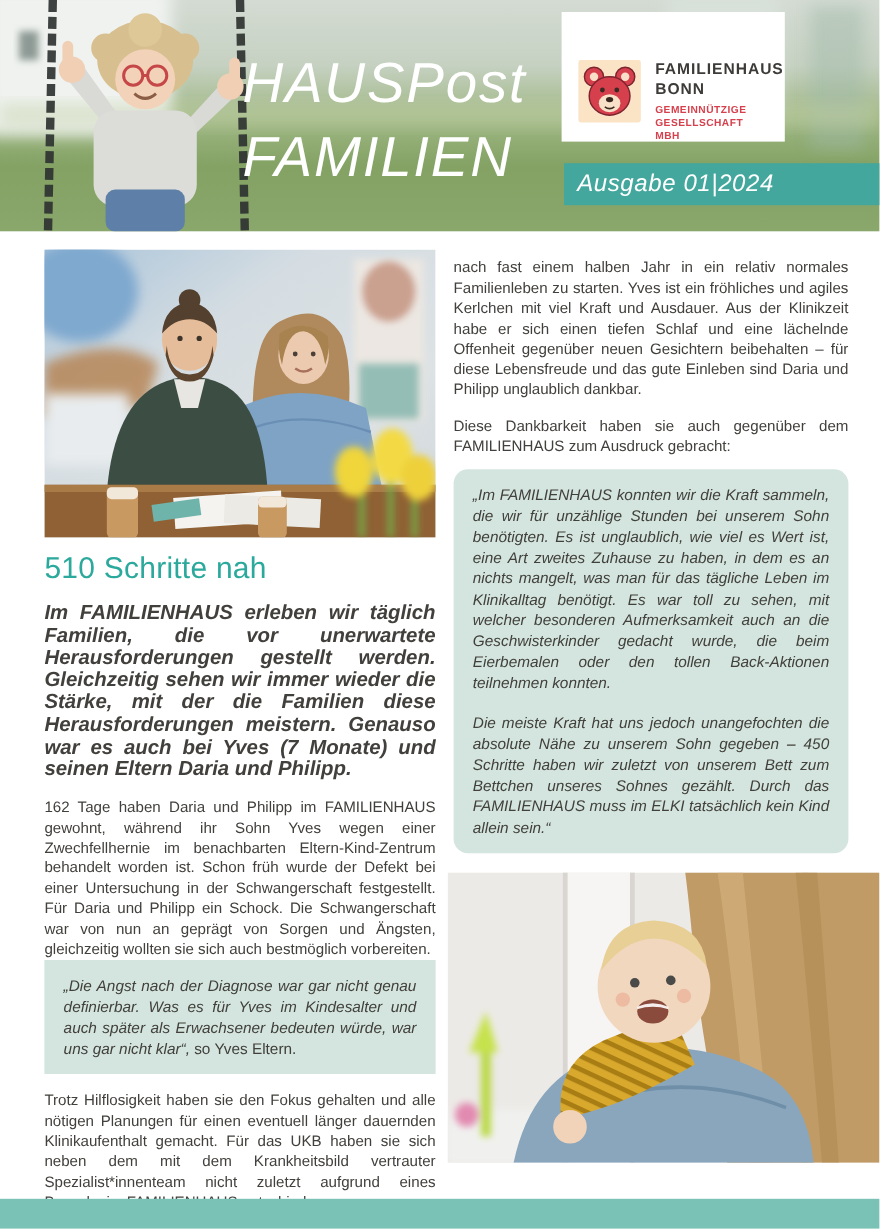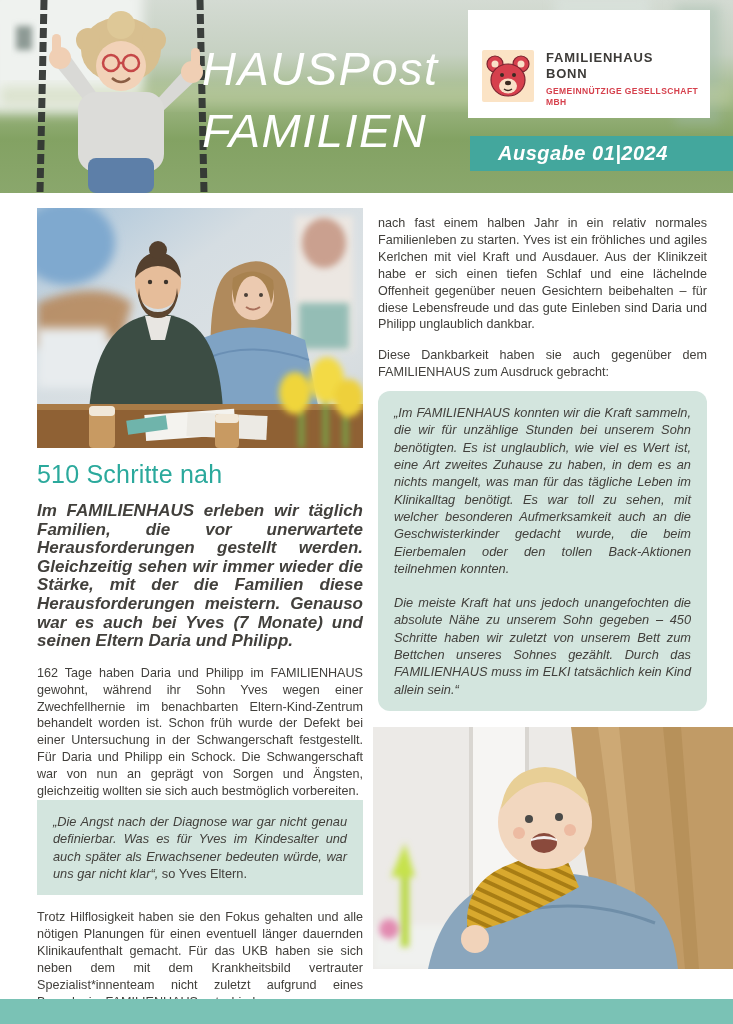--- a/index.html
+++ b/index.html
@@ -6,29 +6,29 @@
   body{
     width:733px;height:1024px;position:relative;background:#ffffff;overflow:hidden;
     font-family:"Liberation Sans",sans-serif;color:#42403c;
   }
   .header{position:absolute;left:0;top:0;width:733px;height:193px;overflow:hidden;}
   .header svg{display:block;}
   .masthead-title{
     position:absolute;left:202px;top:38px;color:#ffffff;font-style:italic;
     font-size:47px;line-height:62px;letter-spacing:1.5px;white-space:nowrap;
   }
-  .logo-box{position:absolute;left:468px;top:10px;width:242px;height:108px;background:#ffffff;}
+  .logo-box{position:absolute;left:468px;top:10px;width:186px;height:108px;background:#ffffff;}
   .bear-square{position:absolute;left:14px;top:40px;width:52px;height:52px;background:#fbe3c5;border-radius:2px;}
   .logo-text{position:absolute;left:78px;top:40px;}
   .logo-name{font-size:13px;font-weight:bold;color:#3d3b38;letter-spacing:0.8px;line-height:15.5px;}
   .logo-sub{font-size:8.5px;font-weight:bold;color:#d6414d;letter-spacing:0.4px;line-height:11px;}
   .logo-sub.first{margin-top:5px;}
   .edition-banner{
     position:absolute;left:470px;top:136px;width:263px;height:35px;background:#43a79d;
-    display:flex;align-items:center;padding-left:28px;box-sizing:border-box;font-weight:bold;
+    display:flex;align-items:center;padding-left:11px;box-sizing:border-box;
   }
   .edition-banner span{color:#ffffff;font-style:italic;font-size:20px;letter-spacing:0.5px;}
   .col-left{position:absolute;left:37px;top:208px;width:326px;}
   .col-right{position:absolute;left:378px;top:215px;width:329px;}
   .photo{display:block;}
   h1.headline{
     margin:11px 0 0 0;font-size:25px;line-height:30px;font-weight:normal;
     color:#2ba99c;letter-spacing:0.2px;
   }
   p.body-text{

